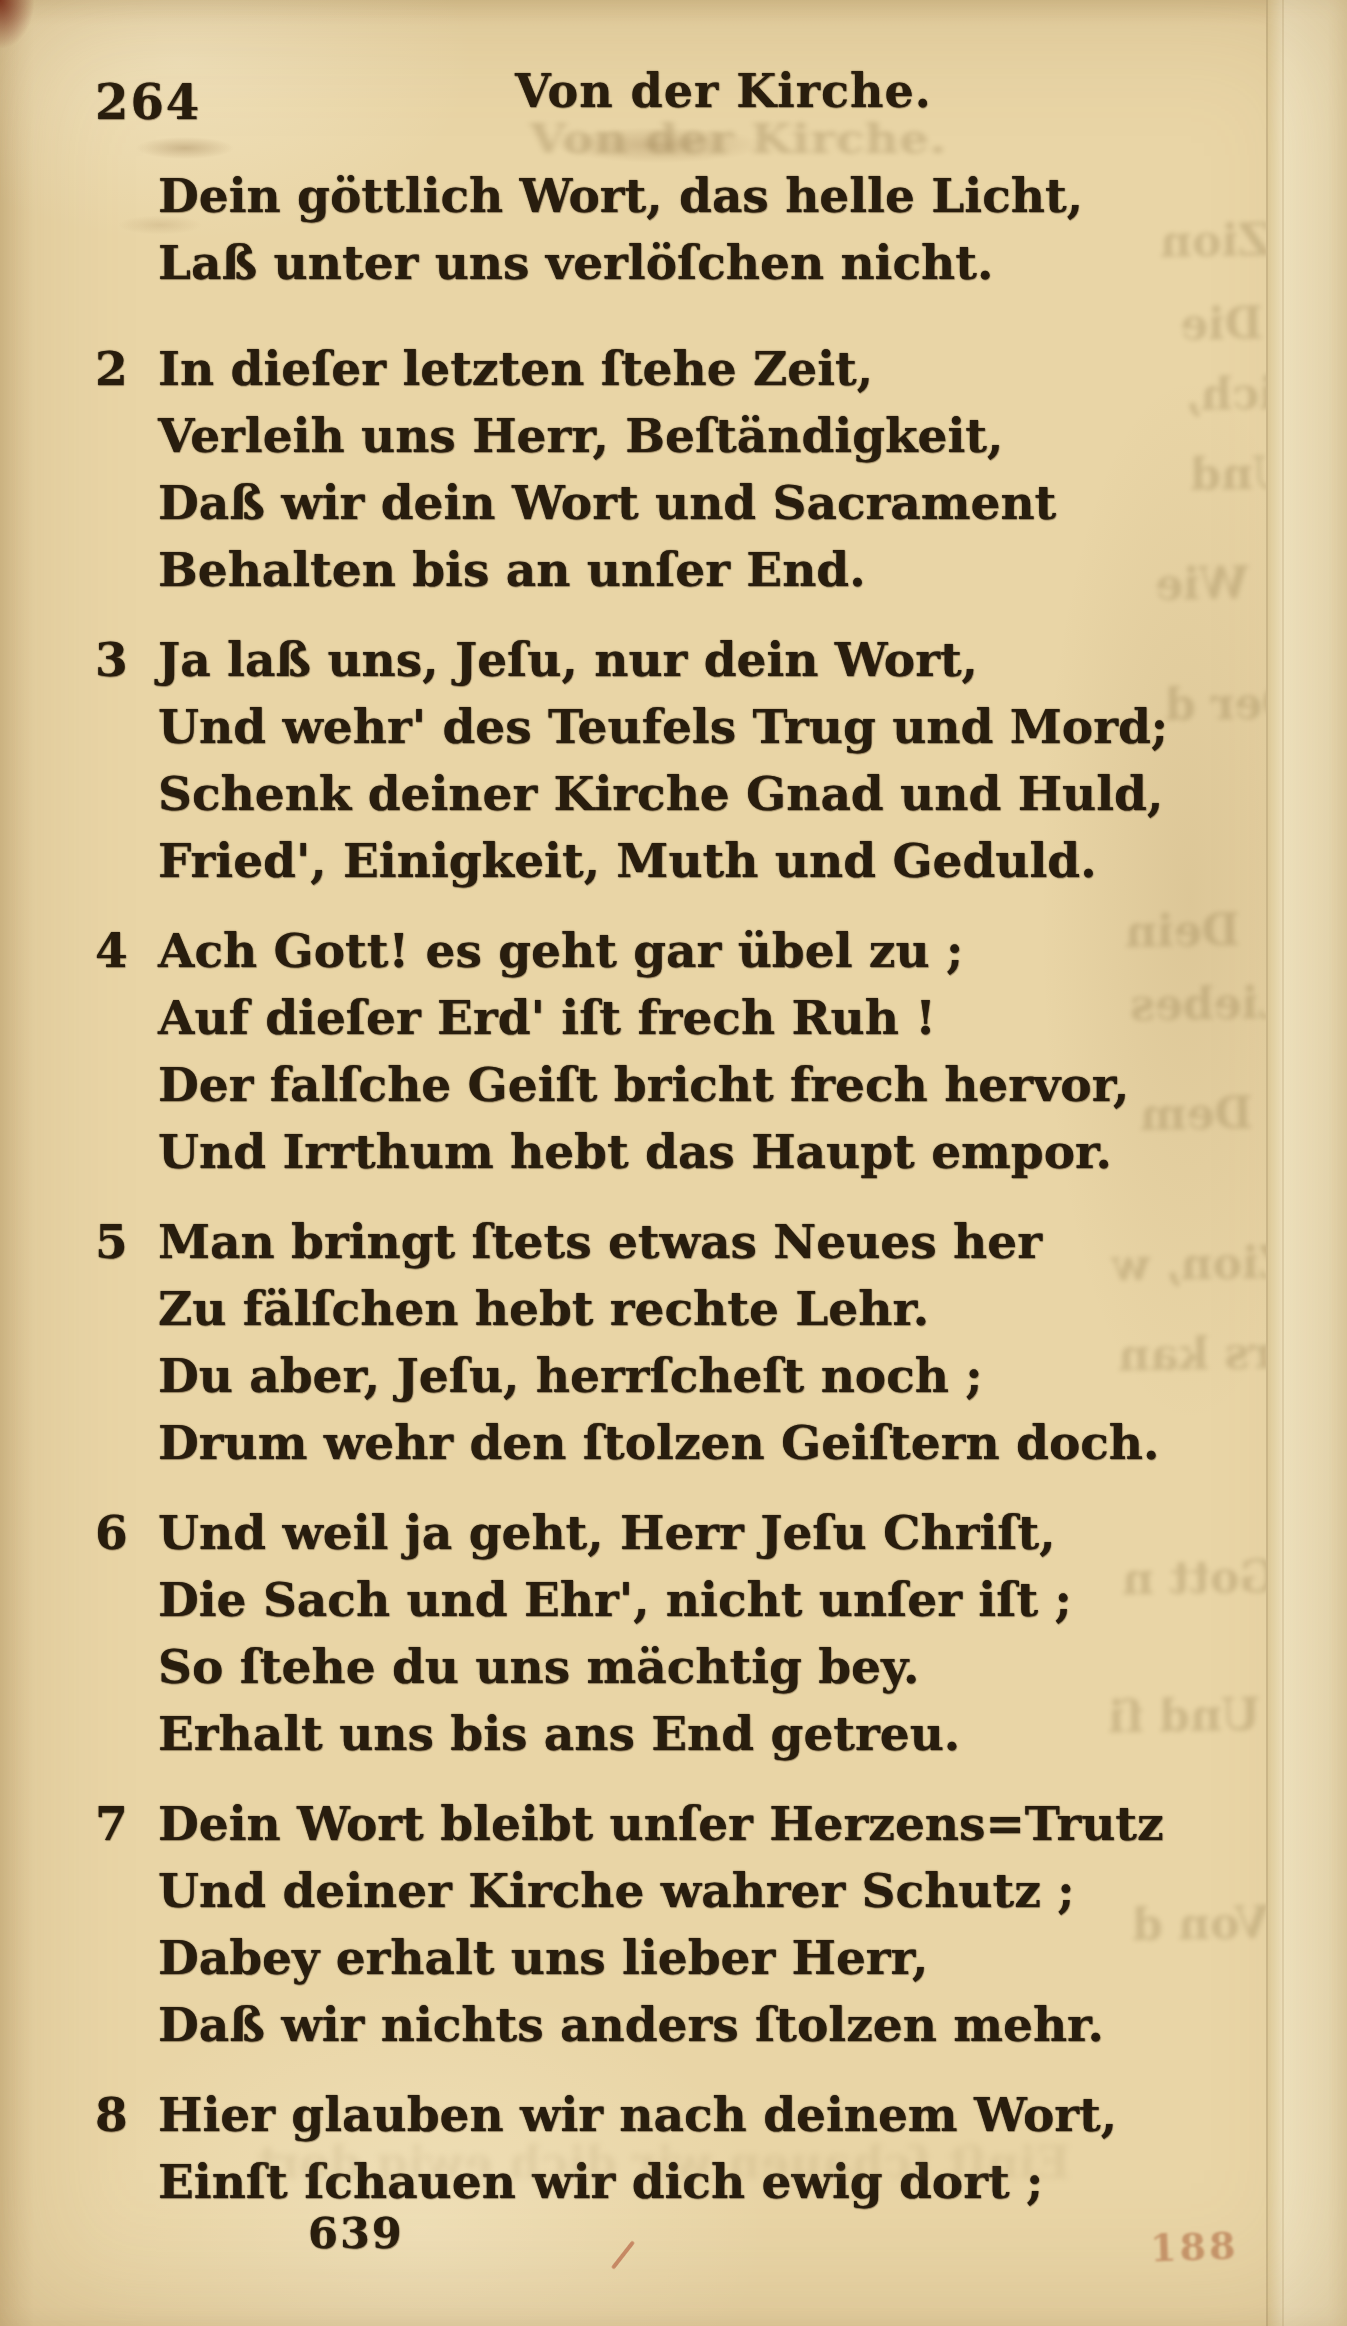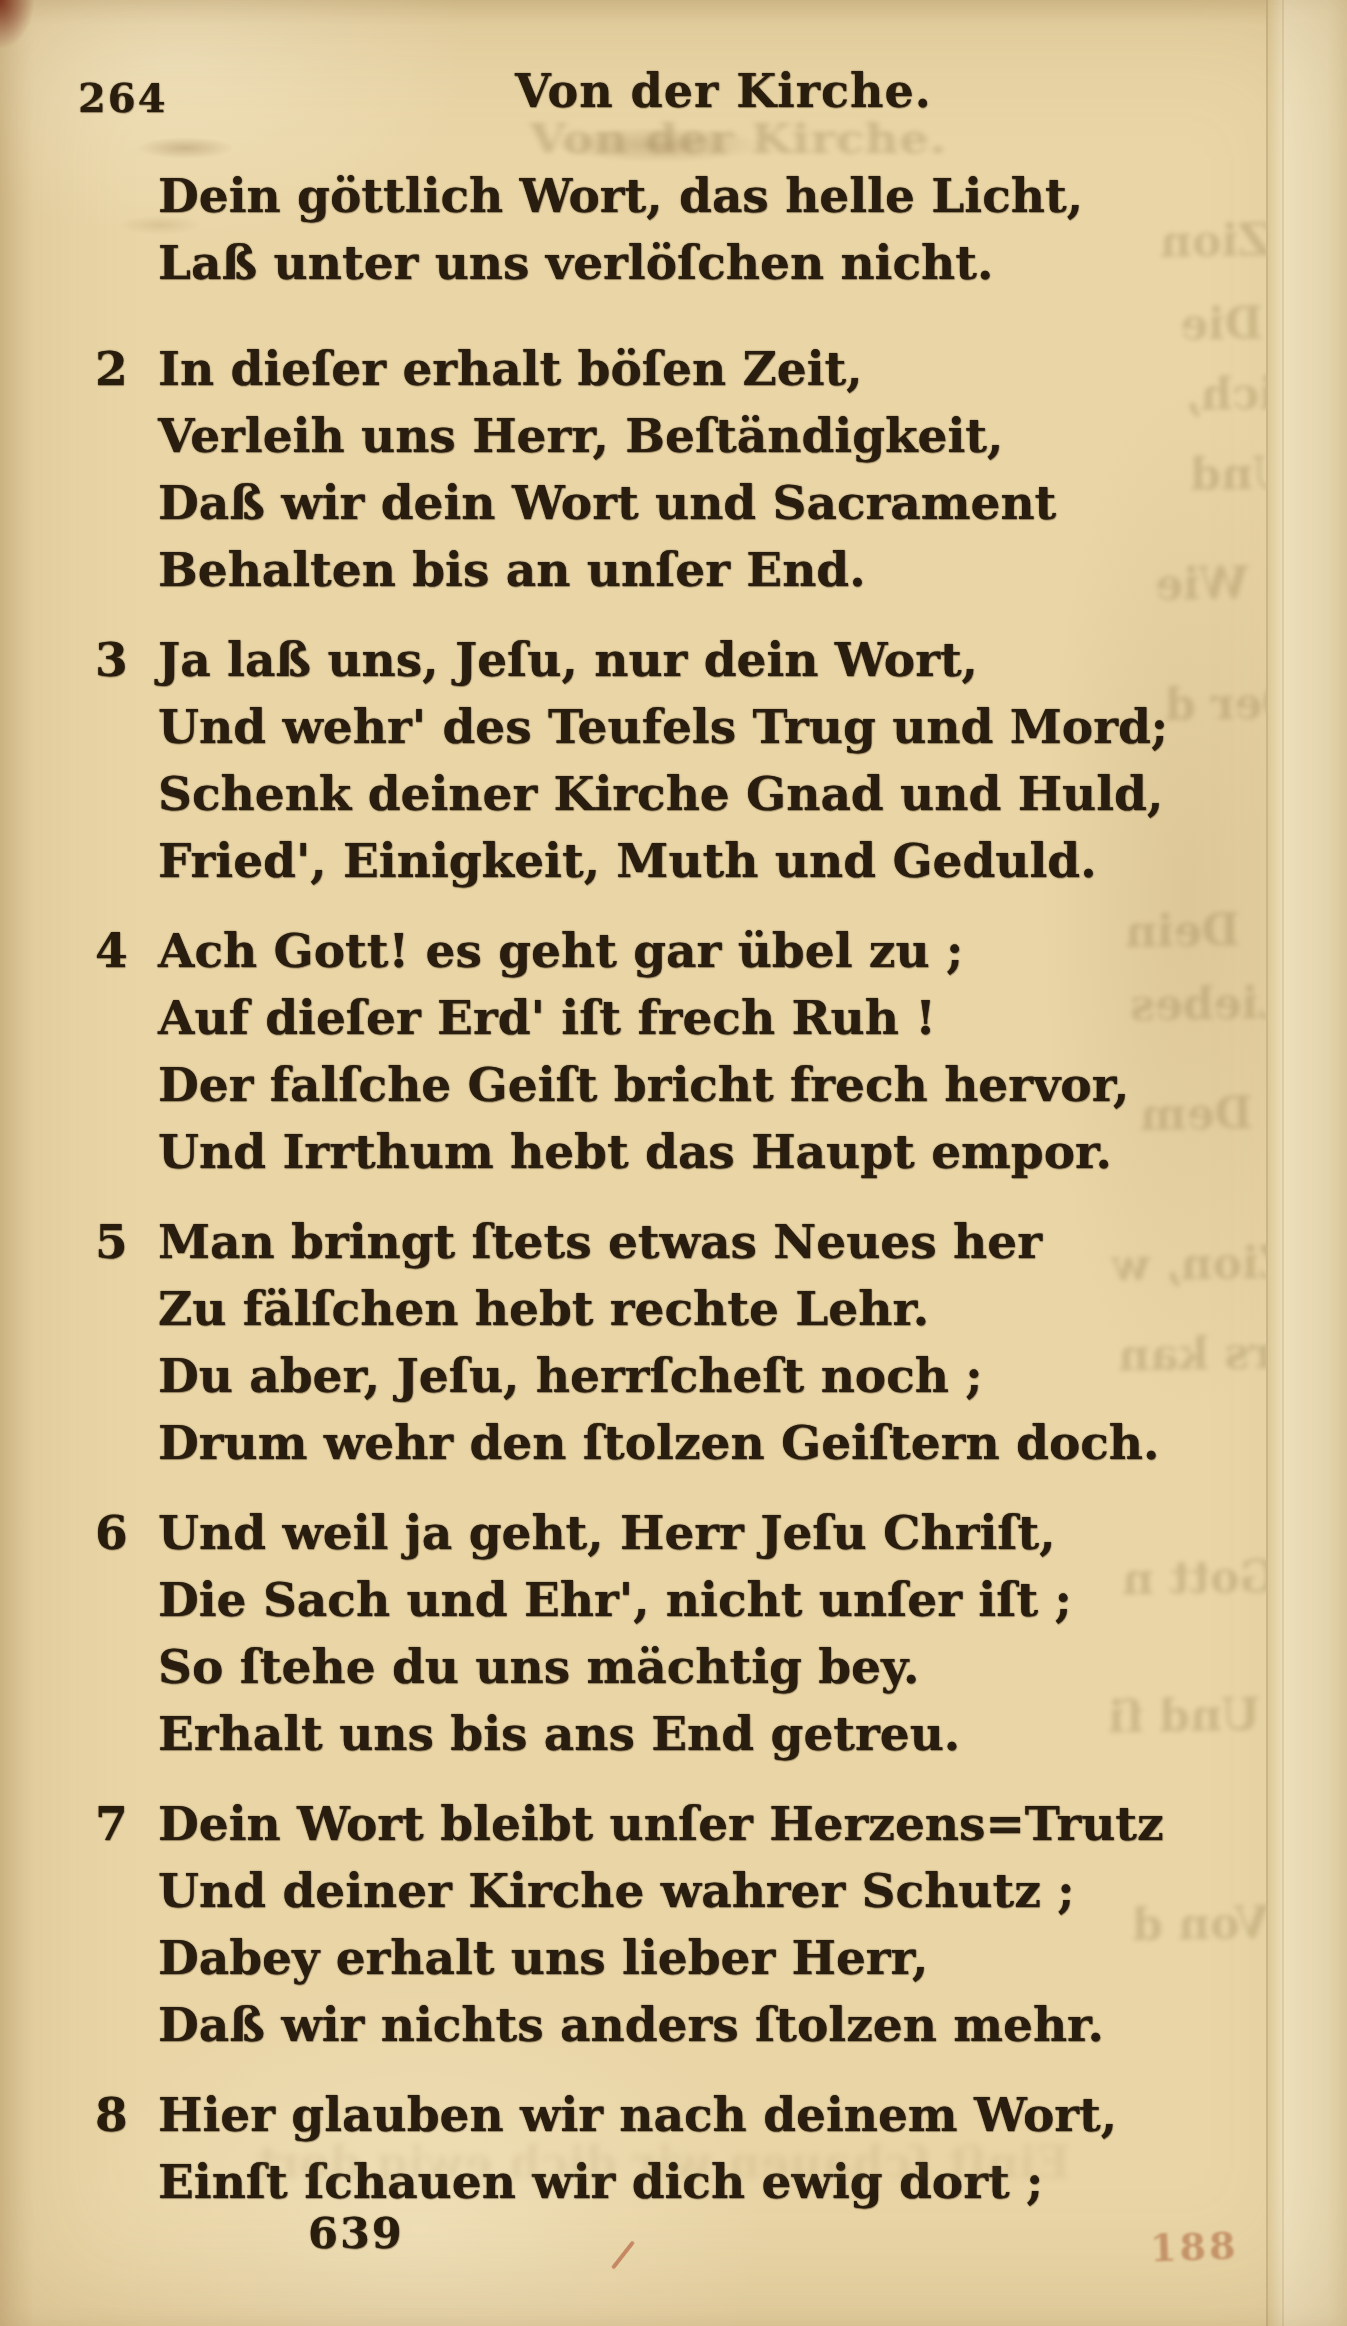--- a/index.html
+++ b/index.html
@@ -30,21 +30,21 @@
   .page-edge .inner-line{position:absolute;top:0;bottom:0;left:14px;width:2px;
     background:rgba(150,120,70,0.18);}
   
   .corner-stain{position:absolute;left:0;top:0;width:34px;height:48px;
     background:radial-gradient(ellipse at 0% 0%, rgba(112,25,15,0.92), rgba(112,25,15,0) 72%);}
   .red-slash{position:absolute;left:621px;top:2238px;width:4px;height:34px;
     background:rgba(165,60,32,0.5);transform:rotate(38deg);border-radius:2px;filter:blur(0.6px);}
   
   .ink{color:#281d0e;font-weight:bold;
     text-shadow:0 0 1.3px rgba(43,28,12,0.85), 0.6px 0.9px 0.8px rgba(60,40,18,0.35);}
-  .pagenum{position:absolute;left:78px;top:74px;font-size:40px;letter-spacing:2px;}
+  .pagenum{position:absolute;left:95px;top:74px;font-size:48px;letter-spacing:2px;}
   .running-title{position:absolute;left:515px;top:64px;font-size:46px;letter-spacing:1px;white-space:nowrap;}
   .ghost-title{position:absolute;left:530px;top:112px;font-size:46px;letter-spacing:1px;white-space:nowrap;
     color:#8a7142;opacity:0.30;filter:blur(3px);font-weight:bold;transform:scaleY(0.9);}
   main{position:absolute;left:0;top:0;width:1266px;padding:162px 0 0 95px;box-sizing:border-box;}
   .line{white-space:nowrap;margin-left:8px;}
   .opening{margin-left:55px;margin-bottom:39px;font-size:47px;line-height:67px;}
   .verse{display:flex;margin-bottom:23px;font-size:47px;line-height:67px;}
   .verse-num{width:55px;flex:none;}
   .footer-sig{position:absolute;left:308px;top:2208px;font-size:43px;letter-spacing:2px;}
   .margin-mark{position:absolute;left:1150px;top:2224px;font-size:38px;font-weight:bold;
@@ -67,21 +67,21 @@
   <span class="ghost-title">Von der Kirche.</span>
 
   <main id="hymn" class="ink">
       <div class="opening">
         <div class="line">Dein göttlich Wort, das helle Licht,</div>
         <div class="line">Laß unter uns verlöſchen nicht.</div>
       </div>
       <div class="verse">
         <div class="verse-num">2</div>
         <div class="verse-lines">
-          <div class="line">In dieſer erhalt böſen Zeit,</div>
+          <div class="line">In dieſer letzten ſtehe Zeit,</div>
           <div class="line">Verleih uns Herr, Beſtändigkeit,</div>
           <div class="line">Daß wir dein Wort und Sacrament</div>
           <div class="line">Behalten bis an unſer End.</div>
         </div>
       </div>
       <div class="verse">
         <div class="verse-num">3</div>
         <div class="verse-lines">
           <div class="line">Ja laß uns, Jeſu, nur dein Wort,</div>
           <div class="line">Und wehr' des Teufels Trug und Mord;</div>

